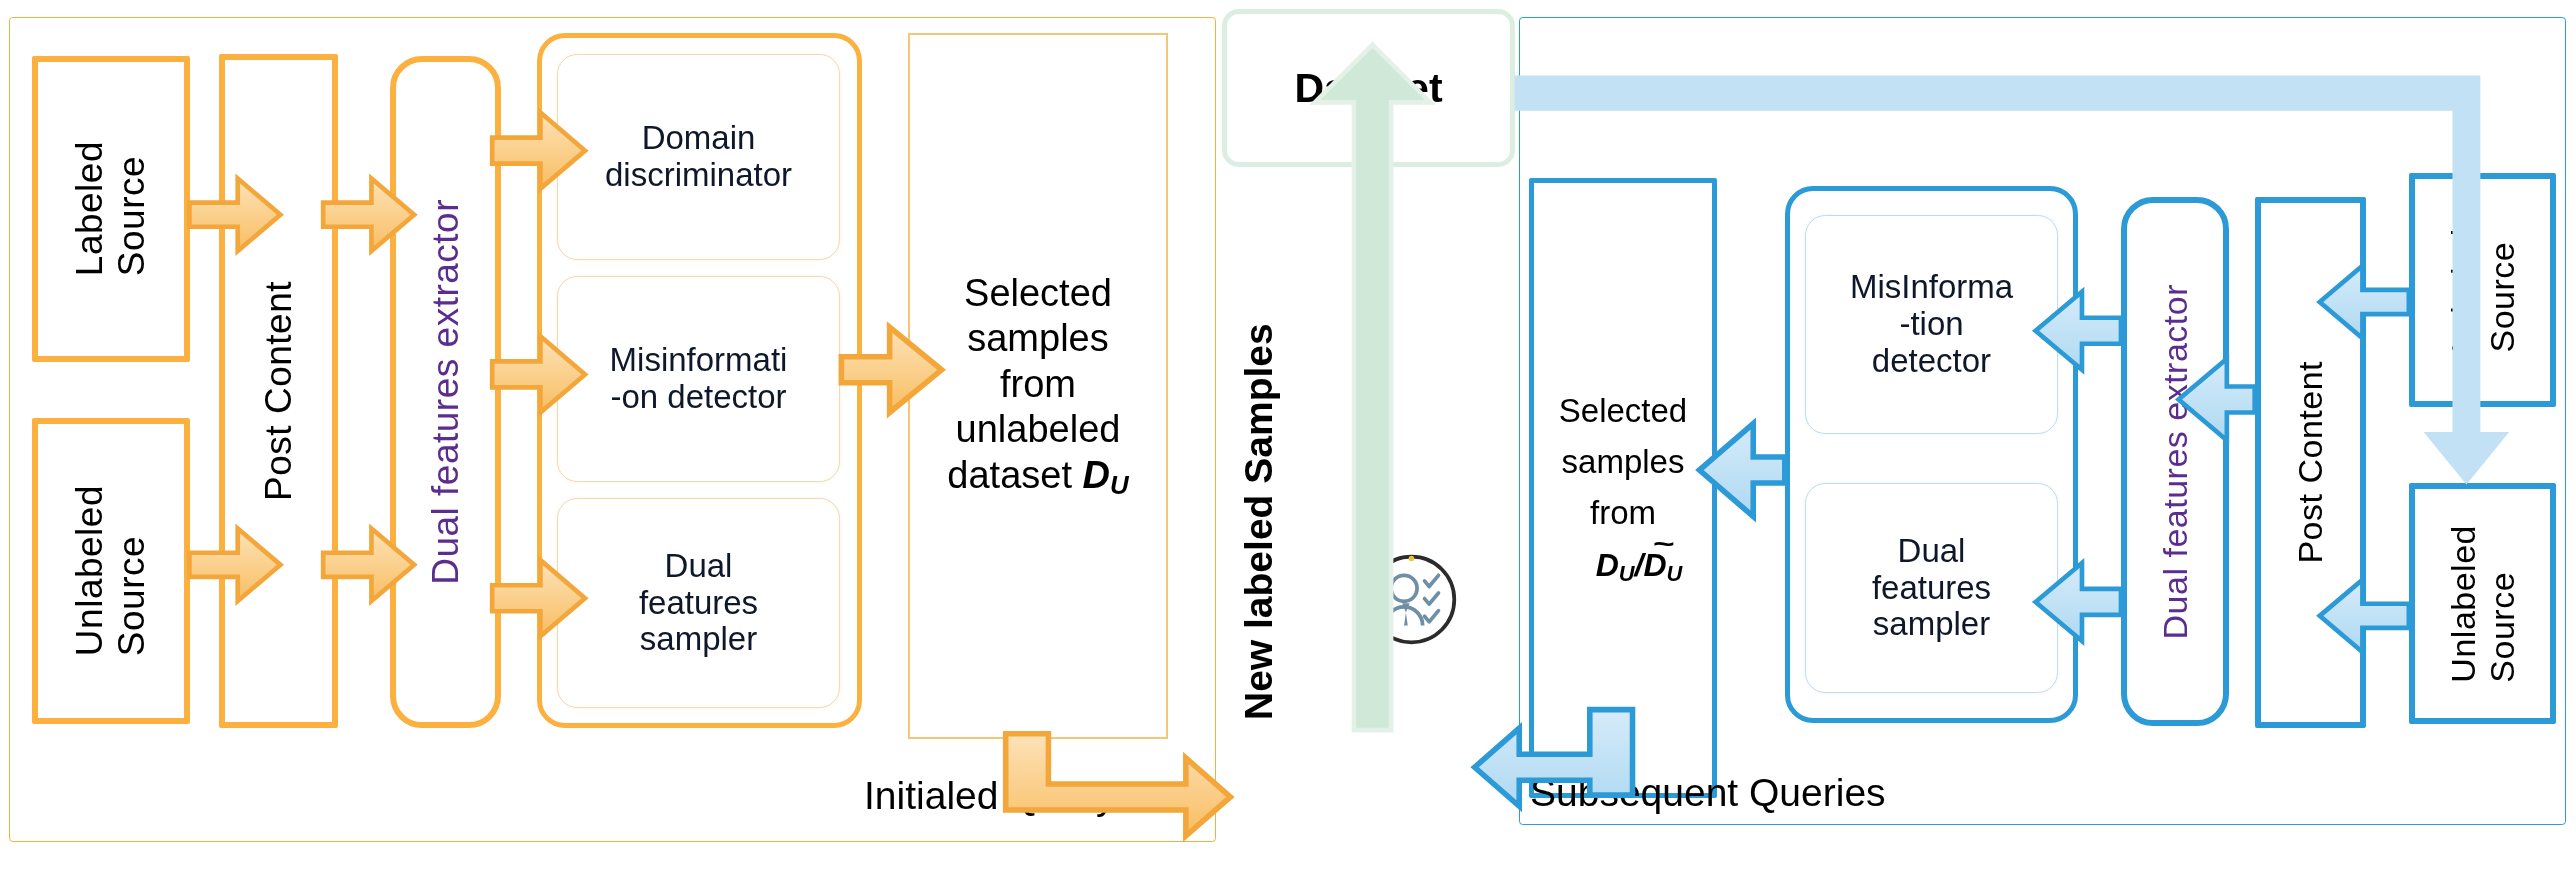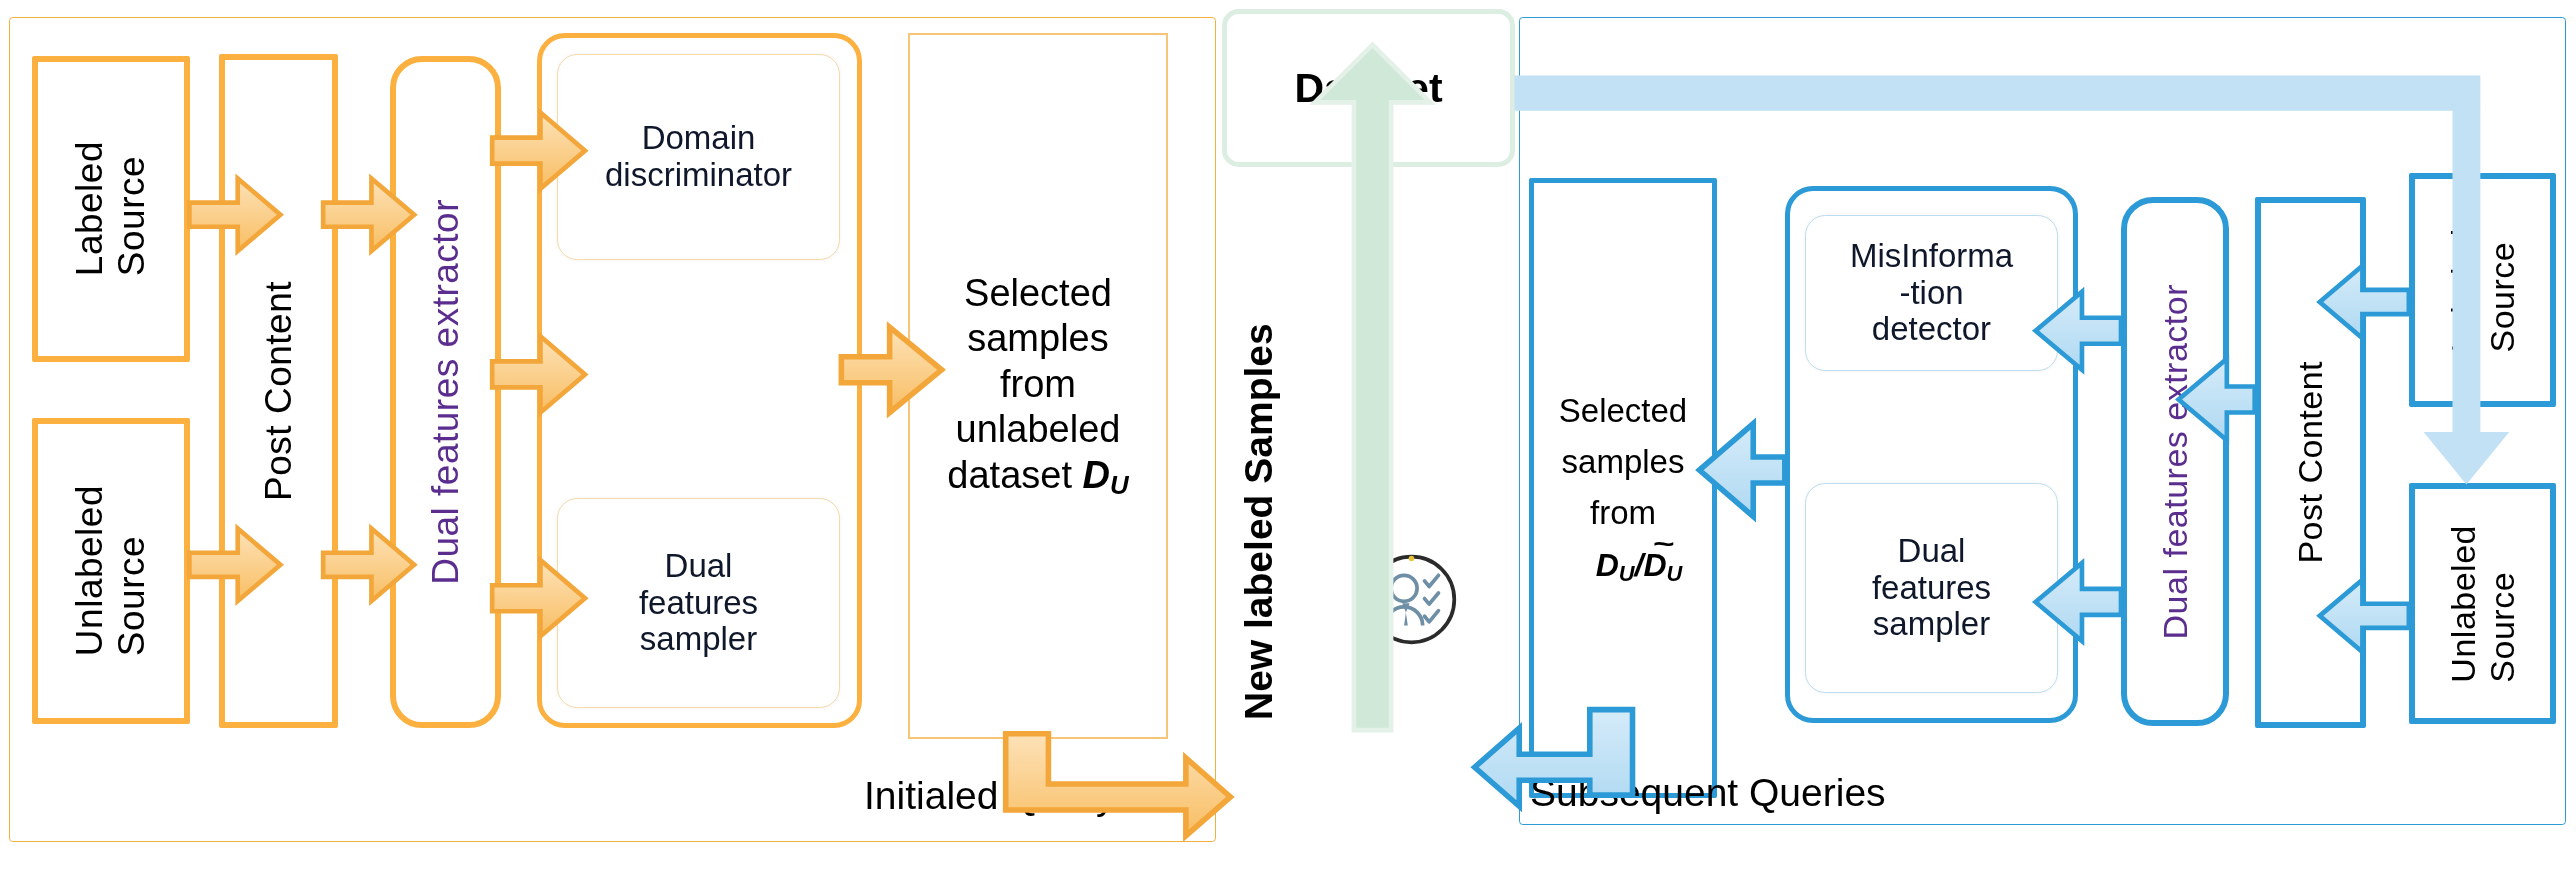--- a/index.html
+++ b/index.html
@@ -102,20 +102,25 @@
   </div>
 
   <div class="abs outerRound" style="left:537px;top:33px;width:325px;height:695px;"></div>
 
   <div class="abs innerSoft" style="left:557px;top:54px;width:283px;height:206px;">
     <div class="htext purple small">
       <span>Domain</span><br><span>discriminator</span>
     </div>
   </div>
 
+  <div class="abs innerSoft" style="left:557px;top:276px;width:283px;height:206px;">
+    <div class="htext purple small">
+      <span>Misinformati</span><br><span>-on  detector</span>
+    </div>
+  </div>
 
   <div class="abs innerSoft" style="left:557px;top:498px;width:283px;height:210px;">
     <div class="htext purple small">
       <span>Dual</span><br><span>features</span><br><span>sampler</span>
     </div>
   </div>
 
   <div class="abs" style="left:908px;top:33px;width:260px;height:706px;border:2.8px solid #F6C578;background:#fff;display:flex;align-items:center;justify-content:center;">
     <div class="htext" style="font-size:38px;line-height:1.2;">
       <span>Selected</span><br>
@@ -155,21 +160,21 @@
     <div class="htext" style="font-size:33px;line-height:1.55;">
       <span>Selected</span><br>
       <span>samples</span><br>
       <span>from</span><br>
       <span class="mathi" style="font-size:32px;margin-left:32px;">D<span class="sub">U</span>/<span class="tilde-wrap">D<span class="sub">U</span></span></span>
     </div>
   </div>
 
   <div class="abs outerRound blue" style="left:1785px;top:186px;width:293px;height:537px;"></div>
 
-  <div class="abs innerSoft blue" style="left:1805px;top:215px;width:253px;height:156px;">
+  <div class="abs innerSoft blue" style="left:1805px;top:215px;width:253px;height:219px;">
     <div class="htext purple small">
       <span>MisInforma</span><br><span>-tion</span><br><span>detector</span>
     </div>
   </div>
 
   <div class="abs innerSoft blue" style="left:1805px;top:483px;width:253px;height:210px;">
     <div class="htext purple small">
       <span>Dual</span><br><span>features</span><br><span>sampler</span>
     </div>
   </div>

